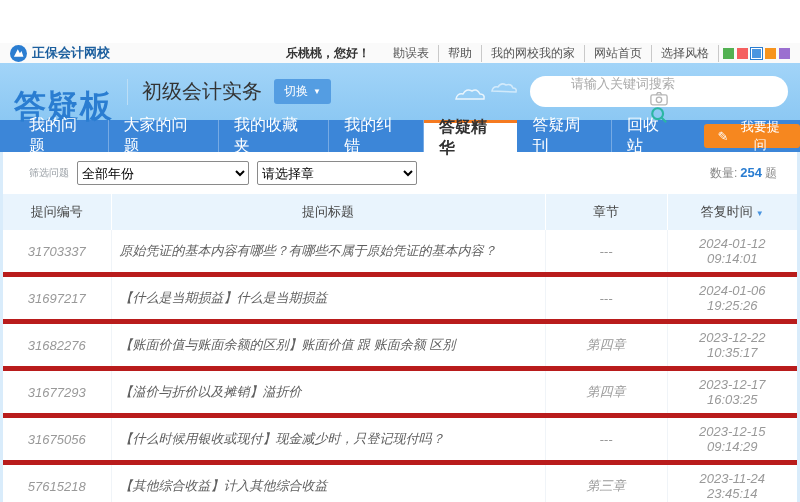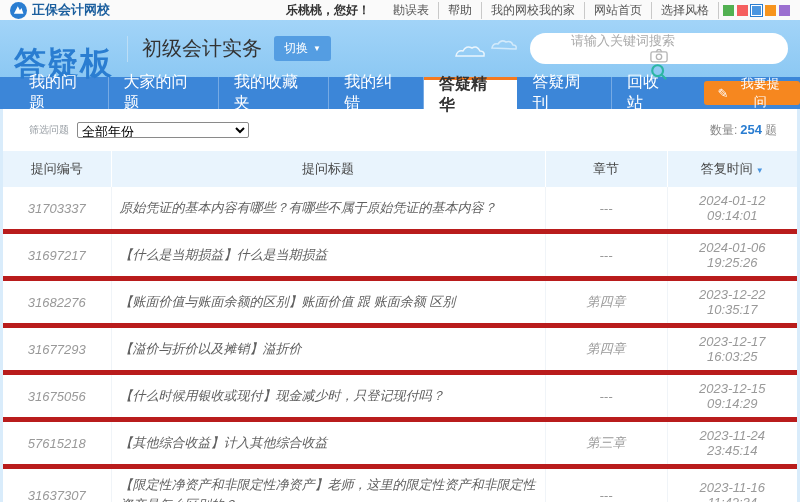--- a/index.html
+++ b/index.html
@@ -1,21 +1,21 @@
 <!DOCTYPE html>
 <html><head>
 <meta charset="utf-8">
 <style>
   * { margin:0; padding:0; box-sizing:border-box; }
   html,body { width:800px; height:502px; overflow:hidden; background:#fff;
     font-family:"Liberation Sans","DejaVu Sans",sans-serif; }
 
   
   .topbar { height:20px; background:#fafafa; display:flex; align-items:center;
-    justify-content:space-between; padding:0 10px; }
+    justify-content:space-between; padding:0 10px;margin-top:43px; }
   .brand { display:flex; align-items:center; gap:5px; }
   .brand-name { font-size:13px; font-weight:bold; color:#1c5f9e; }
   .topbar-right { display:flex; align-items:center; font-size:12px; color:#555; }
   .greeting { font-weight:bold; color:#333; margin-right:14px; }
   .toplink { color:#555; cursor:pointer; padding:0 9px; border-right:1px solid #c9c9c9; }
   .toplink:last-of-type { border-right:none; }
   .swatches { display:flex; gap:3px; margin-left:4px; }
   .swatch { width:11px; height:11px; cursor:pointer; }
   .swatch.selected { outline:1px solid #2a7dd1; border:1px solid #fff; }
 
@@ -48,21 +48,21 @@
     color:#fff; font-size:13px; padding:0 14px; cursor:pointer;
     display:flex; align-items:center; gap:6px; }
   .pencil { font-size:13px; }
 
   
   .content { border-left:3px solid #d9ecfb; border-right:3px solid #d9ecfb;
     min-height:385px; background:#fff; }
 
   .filter-row { height:42px; display:flex; align-items:center; padding:0 20px 0 26px; }
   .filter-label { font-size:10px; color:#9aa0a6; margin-right:8px; }
-  .filter-select { height:16px; font-size:13px; color:#000; margin-right:8px;
+  .filter-select { height:24px; font-size:13px; color:#000; margin-right:8px;
     border:1px solid #8a8a8a; border-radius:2px; background:#fff;
     font-family:"Liberation Sans","DejaVu Sans",sans-serif; }
   .sel-year { width:172px; } .sel-chapter { width:160px; }
   .count-wrap { margin-left:auto; font-size:12px; color:#888; }
   .count-num { color:#2a7dd1; font-weight:bold; font-size:13px; margin:0 3px; }
 
   
   .qa-table { width:100%; border-collapse:collapse; table-layout:fixed; }
   .qa-table col.c-id { width:108px; } .qa-table col.c-title { width:434px; }
   .qa-table col.c-chap { width:122px; } .qa-table col.c-time { width:130px; }
@@ -159,20 +159,23 @@
   </button>
 </div>
 
 <div class="content">
 
   <div class="filter-row">
     <span class="filter-label">筛选问题</span>
     <select class="filter-select sel-year">
       <option>全部年份</option>
     </select>
+    <select class="filter-select sel-chapter">
+      <option>请选择章</option>
+    </select>
     <span class="count-wrap">
       <span>数量:</span><span class="count-num">254</span><span>题</span>
     </span>
   </div>
 
   <table class="qa-table">
     <colgroup>
         <col class="c-id">
         <col class="c-title">
         <col class="c-chap">

